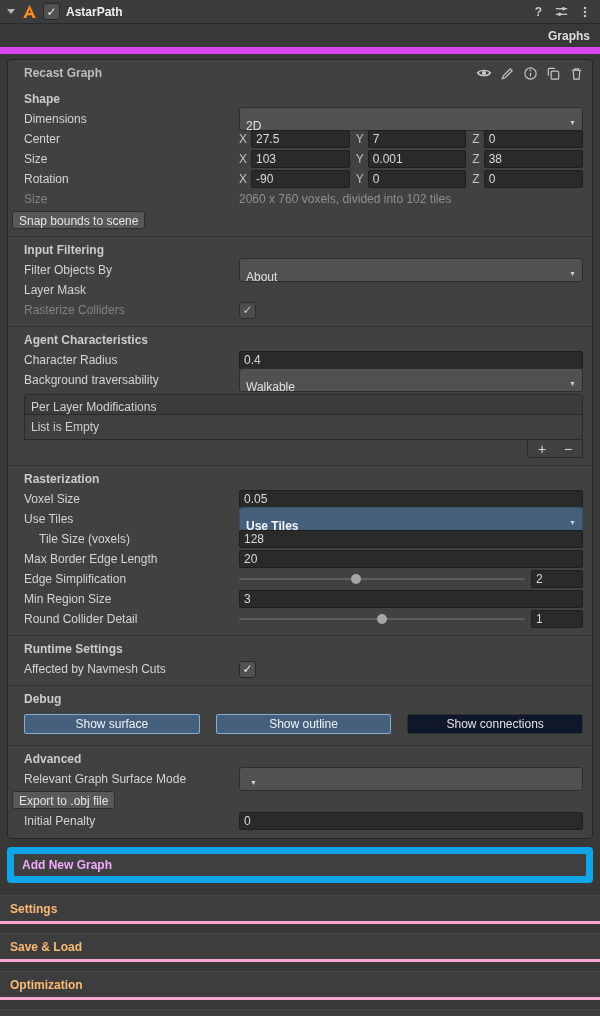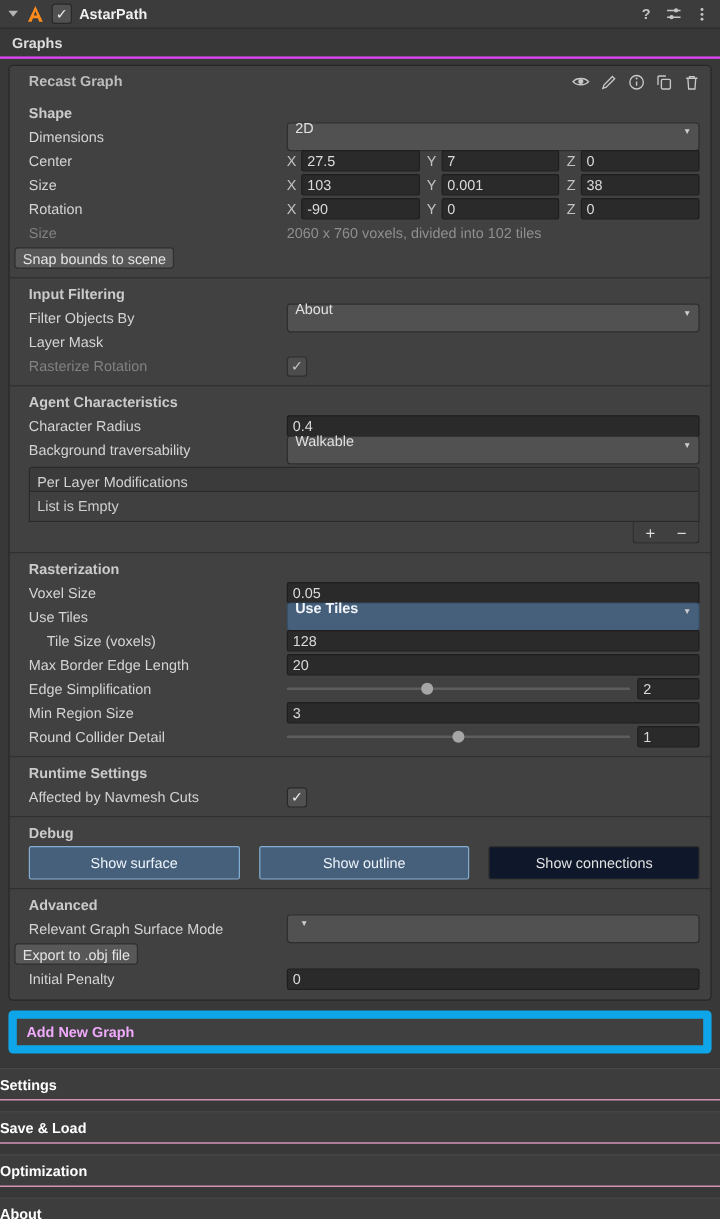--- a/index.html
+++ b/index.html
@@ -22,21 +22,21 @@
     color:#c6c6c6;font-weight:bold;flex:none;}
 
   
   .cb{width:15px;height:15px;background:#515151;border:1px solid #292929;border-radius:3px;
     display:flex;align-items:center;justify-content:center;flex:none;}
   .cb .check{color:#ececec;font-size:12px;font-weight:bold;line-height:1;}
   .cb.dim{opacity:.75;}
 
   
   .section-bar{height:23px;display:flex;align-items:center;padding:0 10px;
-    font-weight:bold;color:#dedede;border-bottom:2px solid #d946ef;background:#383838;}
+    font-weight:bold;color:#dedede;border-bottom:7px solid #d946ef;background:#383838;justify-content:flex-end;}
 
   
   .graph-box{margin:5px 7px 4px;border:1px solid #262626;border-radius:4px;
     background:#414141;padding:1px 0 6px;}
   .graph-head{height:24px;display:flex;align-items:center;padding:0 8px 0 16px;gap:7px;}
   .graph-title{font-weight:bold;color:#bdbdbd;flex:1;}
   .gicon{width:16px;height:16px;display:flex;align-items:center;justify-content:center;flex:none;}
 
   .group-head{font-weight:bold;color:#cbcbcb;height:19px;display:flex;align-items:center;
     padding-left:16px;border-top:1px solid #303030;margin-top:7px;padding-top:3px;}
@@ -51,21 +51,21 @@
   .row.outer .label{width:226px;}
 
   
   .tf{flex:1;min-width:0;height:18px;background:#2a2a2a;border:1px solid #1e1e1e;border-radius:2px;
     color:#dadada;font-family:inherit;font-size:12px;padding:0 4px;outline:none;box-sizing:border-box;}
   .vec{flex:1;display:flex;gap:6px;min-width:0;}
   .vcomp{flex:1;display:flex;align-items:center;gap:4px;min-width:0;}
   .axis{color:#c2c2c2;flex:none;}
 
   .dropdown{flex:1;height:18px;background:#515151;border:1px solid #2e2e2e;border-radius:3px;
-    display:flex;align-items:flex-end;padding:11px 6px;min-width:0;box-sizing:border-box;}
+    display:flex;align-items:flex-start;padding:11px 6px;min-width:0;box-sizing:border-box;}
   .dropdown .dval{flex:1;white-space:nowrap;overflow:hidden;color:#e0e0e0;}
   .dropdown .dd-arrow{font-size:7px;color:#cfcfcf;margin-left:4px;flex:none;}
   .dropdown.highlight{background:#46607c;border-color:#37506a;}
   .dropdown.highlight .dval{font-weight:bold;color:#f2f6fb;}
 
   .btn{display:block;height:18px;background:#585858;border:1px solid #2e2e2e;border-radius:3px;
     color:#e4e4e4;font-family:inherit;font-size:12px;text-align:center;line-height:16px;
     cursor:default;box-sizing:border-box;}
   .btn.wide{margin:3px 4px;width:auto;}
 
@@ -82,31 +82,31 @@
   .plist-head{height:19px;display:flex;align-items:flex-end;background:#3b3b3b;
     padding:0 6px;border-bottom:1px solid #2a2a2a;color:#d2d2d2;}
   .plist-body{min-height:22px;display:flex;align-items:center;background:#404040;
     padding:1px 6px;color:#cfcfcf;}
   .plist-footerwrap{display:flex;justify-content:flex-end;margin:0 9px 2px 0;}
   .plist-footer{height:17px;background:#404040;border:1px solid #2a2a2a;border-top:none;
     border-radius:0 0 3px 3px;display:flex;align-items:center;padding:0 7px;gap:12px;}
   .pf-btn{color:#dcdcdc;font-size:14px;line-height:1;width:14px;text-align:center;cursor:default;}
 
   
-  .debug-row{display:flex;gap:16px;margin:2px 9px 2px 16px;height:28px;}
+  .debug-row{display:flex;gap:16px;margin:2px 9px 2px 16px;height:28px;align-items:center;}
   .dbtn{flex:1;background:#0f172a;border:1px solid #2e2e2e;border-radius:2px;color:#e2e2e2;
     font-family:inherit;font-size:12px;text-align:center;line-height:16px;cursor:default;}
   .dbtn.active{background:#46607c;border-color:#83aed3;color:#eef4fa;}
 
   
   .addgraph{margin:8px 7px 12px;height:22px;background:#404040;border:7px solid #0ea5e9;border-radius:4px;
     display:flex;align-items:center;padding-left:8px;font-weight:bold;color:#f0abfc;}
   .bottom-bar{margin-top:9px;height:25px;background:#3d3d3d;border-top:1px solid #484848;
-    border-bottom:1px solid #f9a8d4;display:flex;align-items:center;
-    font-weight:bold;color:#ffffff;}
+    border-bottom:3px solid #f9a8d4;display:flex;align-items:center;padding-left:10px;
+    font-weight:bold;color:#fdba74;}
 </style>
 </head>
 <body>
 
 <div>
 
   <div class="comp-header">
     <span class="tri-down"></span>
     <span class="logo">
       <svg width="15" height="15" viewBox="0 0 16 16">
@@ -256,21 +256,21 @@
         <span class="dval">About</span>
         <span class="dd-arrow">▼</span>
       </div>
     </div>
 
     <div class="row">
       <span class="label">Layer Mask</span>
     </div>
 
     <div class="row">
-      <span class="label disabled">Rasterize Rotation</span>
+      <span class="label disabled">Rasterize Colliders</span>
       <span class="cb dim">
         <span class="check">✓</span>
       </span>
     </div>
 
     <div class="group-head">Agent Characteristics</div>
 
     <div class="row">
       <span class="label">Character Radius</span>
       <input class="tf" value="0.4" style="">

